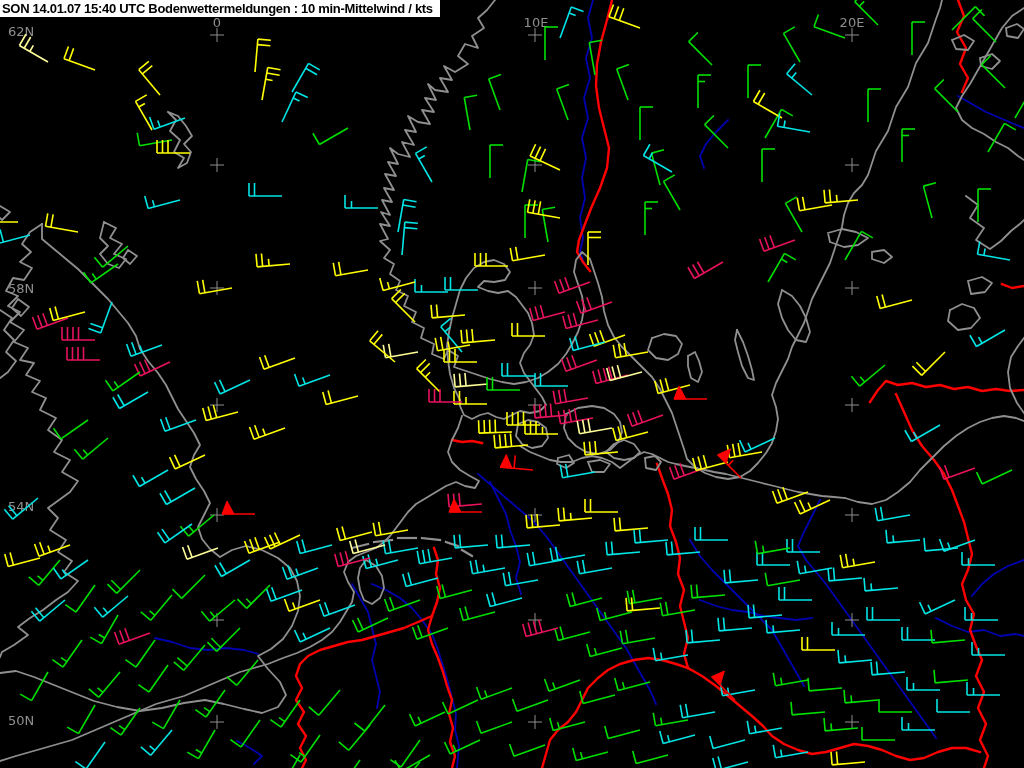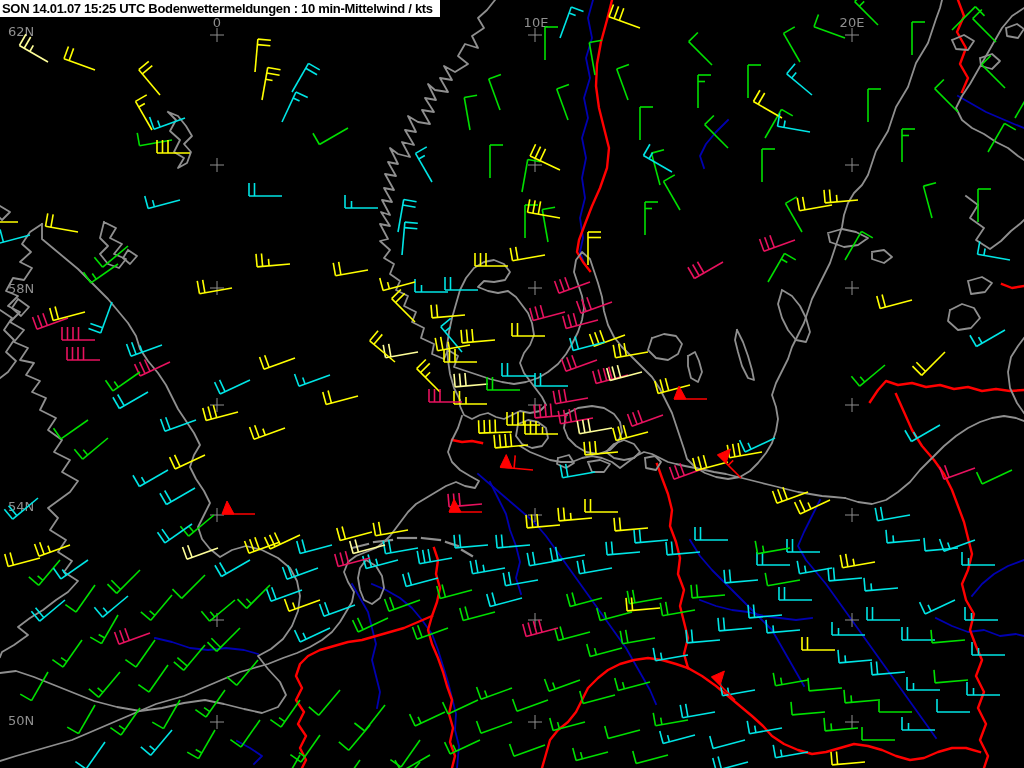--- a/index.html
+++ b/index.html
@@ -1775,15 +1775,15 @@
           <line x1="721.4370397770507" y1="769.1175237403193" x2="718.0723921907179" y2="756.5604879985614" stroke="#00e5e5" stroke-width="1.6"></line>
         </g>
         <g>
           <line x1="695" y1="735" x2="663.1244477324608" y2="743.5410284883832" stroke="#00e5e5" stroke-width="1.6"></line>
           <line x1="663.1244477324608" y1="743.5410284883832" x2="659.759800146128" y2="730.9839927466253" stroke="#00e5e5" stroke-width="1.6"></line>
           <line x1="669.4029656033398" y1="741.8587046952168" x2="667.5912322876221" y2="735.0972239111934" stroke="#00e5e5" stroke-width="1.6"></line>
         </g>
       </g>
     </svg>
   <div class="title-bar">
-    <span>SON 14.01.07 15:25 UTC  Bodenwettermeldungen :  10 min-Mittelwind / kts</span>
+    <span>SON 14.01.07 15:40 UTC  Bodenwettermeldungen :  10 min-Mittelwind / kts</span>
   </div>
 </div>
 
 </body></html>

